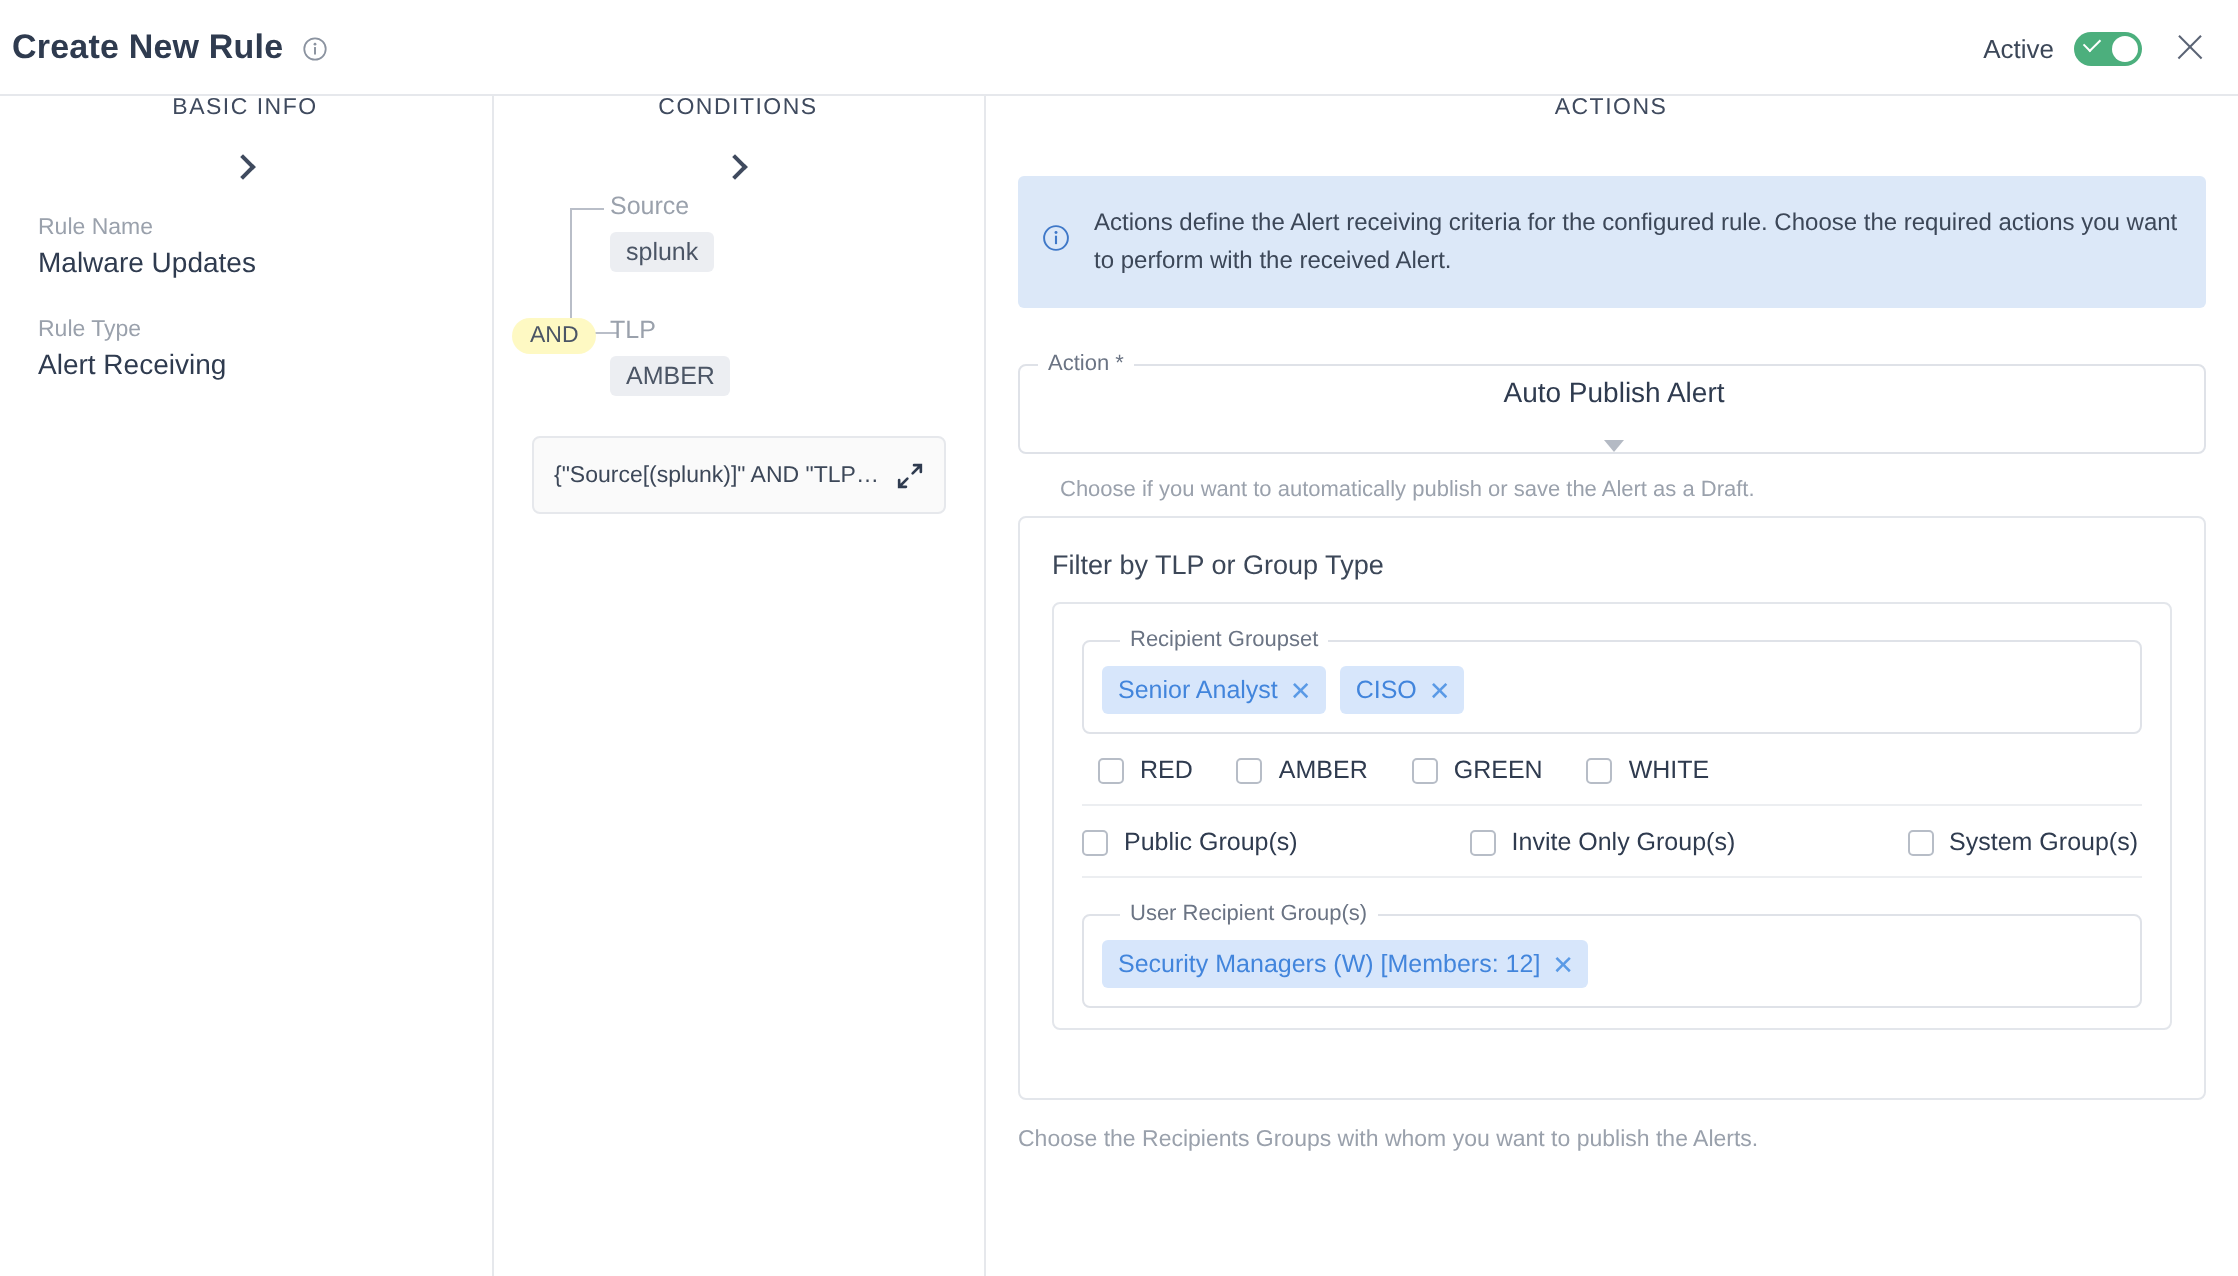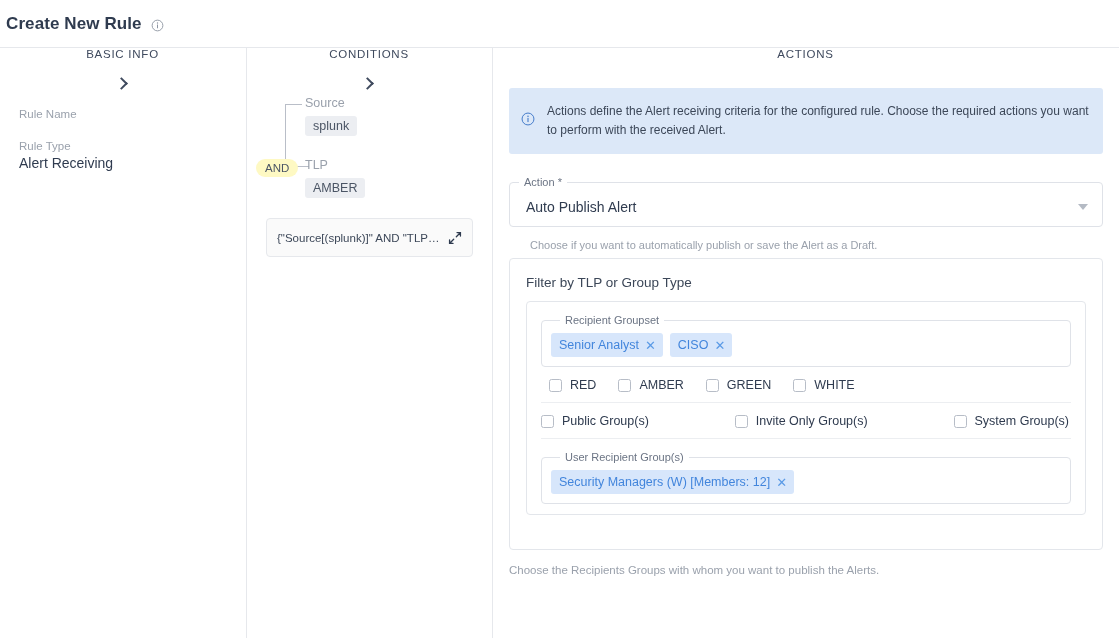--- a/index.html
+++ b/index.html
@@ -133,21 +133,21 @@
   fieldset {
     border: 1px solid #dfe2e8; border-radius: 4px;
     padding: 0; min-width: 0;
   }
   legend { font-size: 11px; color: #6b7484; padding: 0 5px; margin-left: 9px; }
 
   .action-fs { margin-top: 22px; }
   .action-fs legend { color: #6b7484; }
   .action-row {
     display: flex; align-items: center; justify-content: space-between;
-    height: 38px; padding: 0 14px 0 16px;
+    height: 38px; padding: 0 14px 0 16px; flex-direction: column;
   }
   .action-value { font-size: 14px; color: #2f3b4f; }
   .caret {
     width: 0; height: 0; border-left: 5px solid transparent;
     border-right: 5px solid transparent; border-top: 6px solid #b4bac4;
   }
   .hint { font-size: 11px; color: #9aa1ac; margin-top: 12px; margin-left: 21px; }
 
   .urg-title { font-size: 13px; color: #3c4758; margin-top: 21px; font-weight: 400; }
   .outer-card {
@@ -195,31 +195,40 @@
 <div class="titlebar">
   <span class="page-title">Create New Rule</span>
   <span class="title-info-icon">
     <svg width="13" height="13" viewBox="0 0 16 16">
       <circle cx="8" cy="8" r="6.6" fill="none" stroke="#8b93a0" stroke-width="1.1"></circle>
       <circle cx="8" cy="5" r="0.85" fill="#8b93a0"></circle>
       <rect x="7.4" y="6.8" width="1.2" height="4.6" fill="#8b93a0"></rect>
     </svg>
   </span>
 
+  <div class="title-right">
+    <span class="active-label">Active</span>
+    <div class="toggle">
+      <span class="check"></span>
+      <span class="knob"></span>
+    </div>
+    <div class="close-btn"></div>
+  </div>
 </div>
 
 <div class="columns">
 
   <div class="col-basic">
     <div class="sec-head">
       <span>BASIC INFO</span>
       <span class="chev"></span>
     </div>
     <div class="field-block">
       <div class="field-label">Rule Name</div>
+      <div class="field-value">Malware Updates</div>
       <div class="field-label">Rule Type</div>
       <div class="field-value">Alert Receiving</div>
     </div>
   </div>
 
   <div class="col-cond">
     <div class="sec-head">
       <span>CONDITIONS</span>
       <span class="chev"></span>
     </div>

